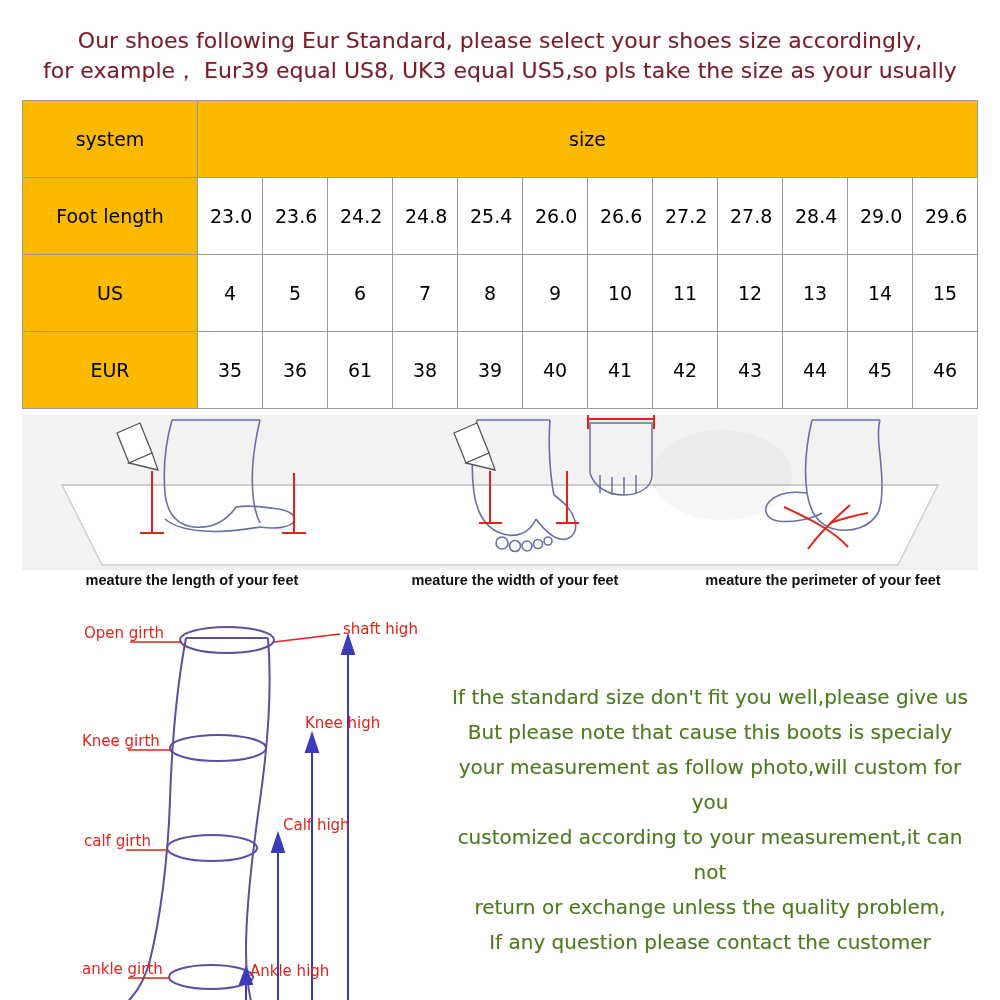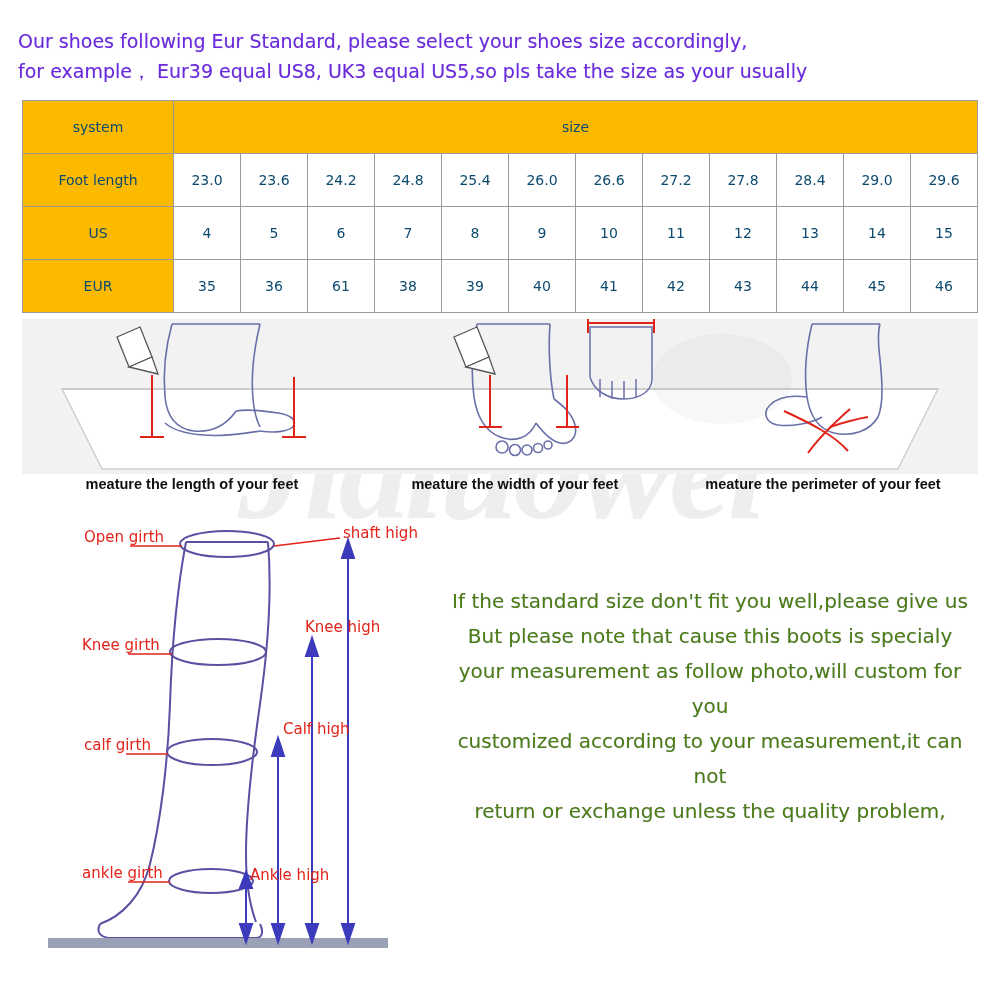--- a/index.html
+++ b/index.html
@@ -41,23 +41,23 @@
     color: rgba(150,150,150,0.16);
     letter-spacing: -4px;
     white-space: nowrap;
   }
 
   
   .intro {
     position: relative;
     z-index: 2;
     padding: 26px 18px 6px 18px;
-    text-align: left;
-    color: #6d28d9;
-    font-size: 19px;
+    text-align: center;
+    color: #7f1d1d;
+    font-size: 22px;
     line-height: 30px;
     font-family: "DejaVu Sans", sans-serif;
     text-shadow: 0 0 1px rgba(120,140,255,0.5);
   }
   .intro .line { white-space: nowrap; }
 
   
   .table-wrap {
     position: relative;
     z-index: 2;
@@ -65,25 +65,25 @@
   }
   table.size-table {
     border-collapse: collapse;
     width: 956px;
     table-layout: fixed;
     background: transparent;
   }
   table.size-table td {
     border: 1px solid #9a9a9a;
     text-align: center;
-    font-size: 14px;
-    color: #0c4a6e;
+    font-size: 19px;
+    color: #000000;
     font-family: "DejaVu Sans", sans-serif;
     height: 52px;
-    padding: 0;
+    padding: 12px;
   }
   td.head-cell {
     background: #FBBA00;
     font-size: 21px;
     width: 150px;
   }
   td.size-head {
     background: #FBBA00;
     font-size: 21px;
   }
@@ -348,16 +348,17 @@
         <text x="250" y="356" font-family="DejaVu Sans, sans-serif" font-size="15" fill="#e2231a">Ankle high</text>
       </svg>
     </div>
 
     <div class="note-col">
       <p>If the standard size don't fit you well,please give us</p>
       <p>But please note that cause this boots is specialy</p>
       <p>your measurement as follow photo,will custom for you</p>
       <p>customized according to your measurement,it can not</p>
       <p>return or exchange unless the quality problem,</p>
+      <p>If any question please contact the customer</p>
     </div>
   </div>
 
 </div>
 
 </body></html>

